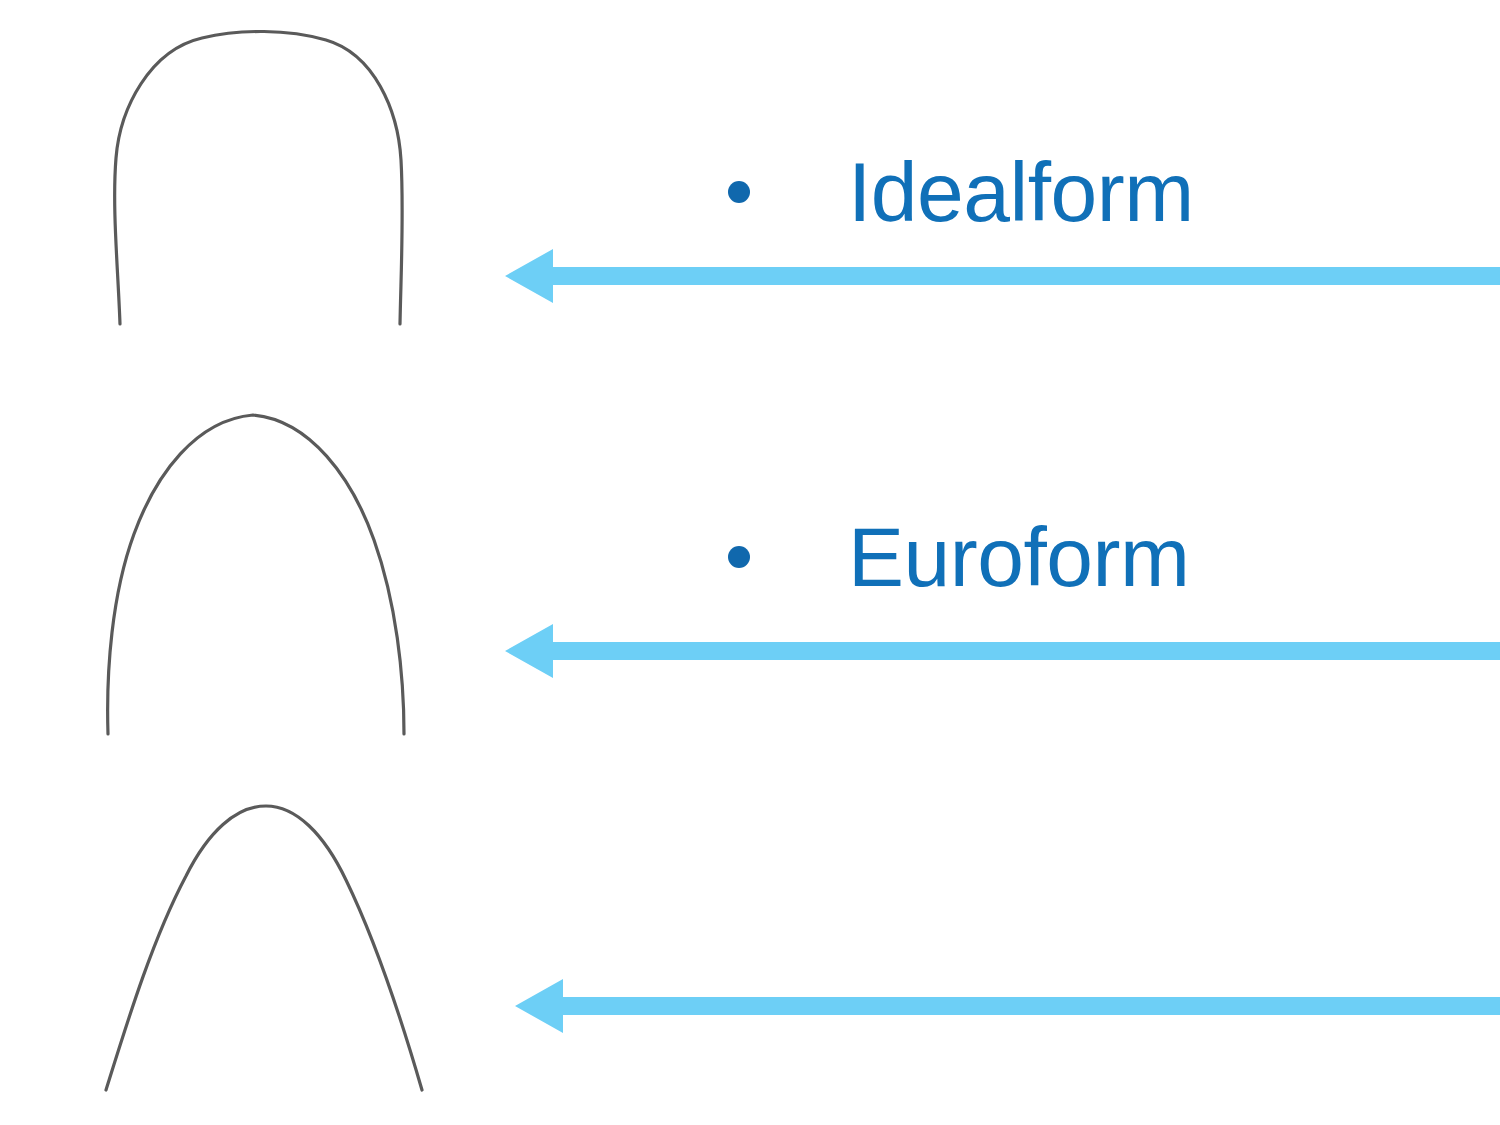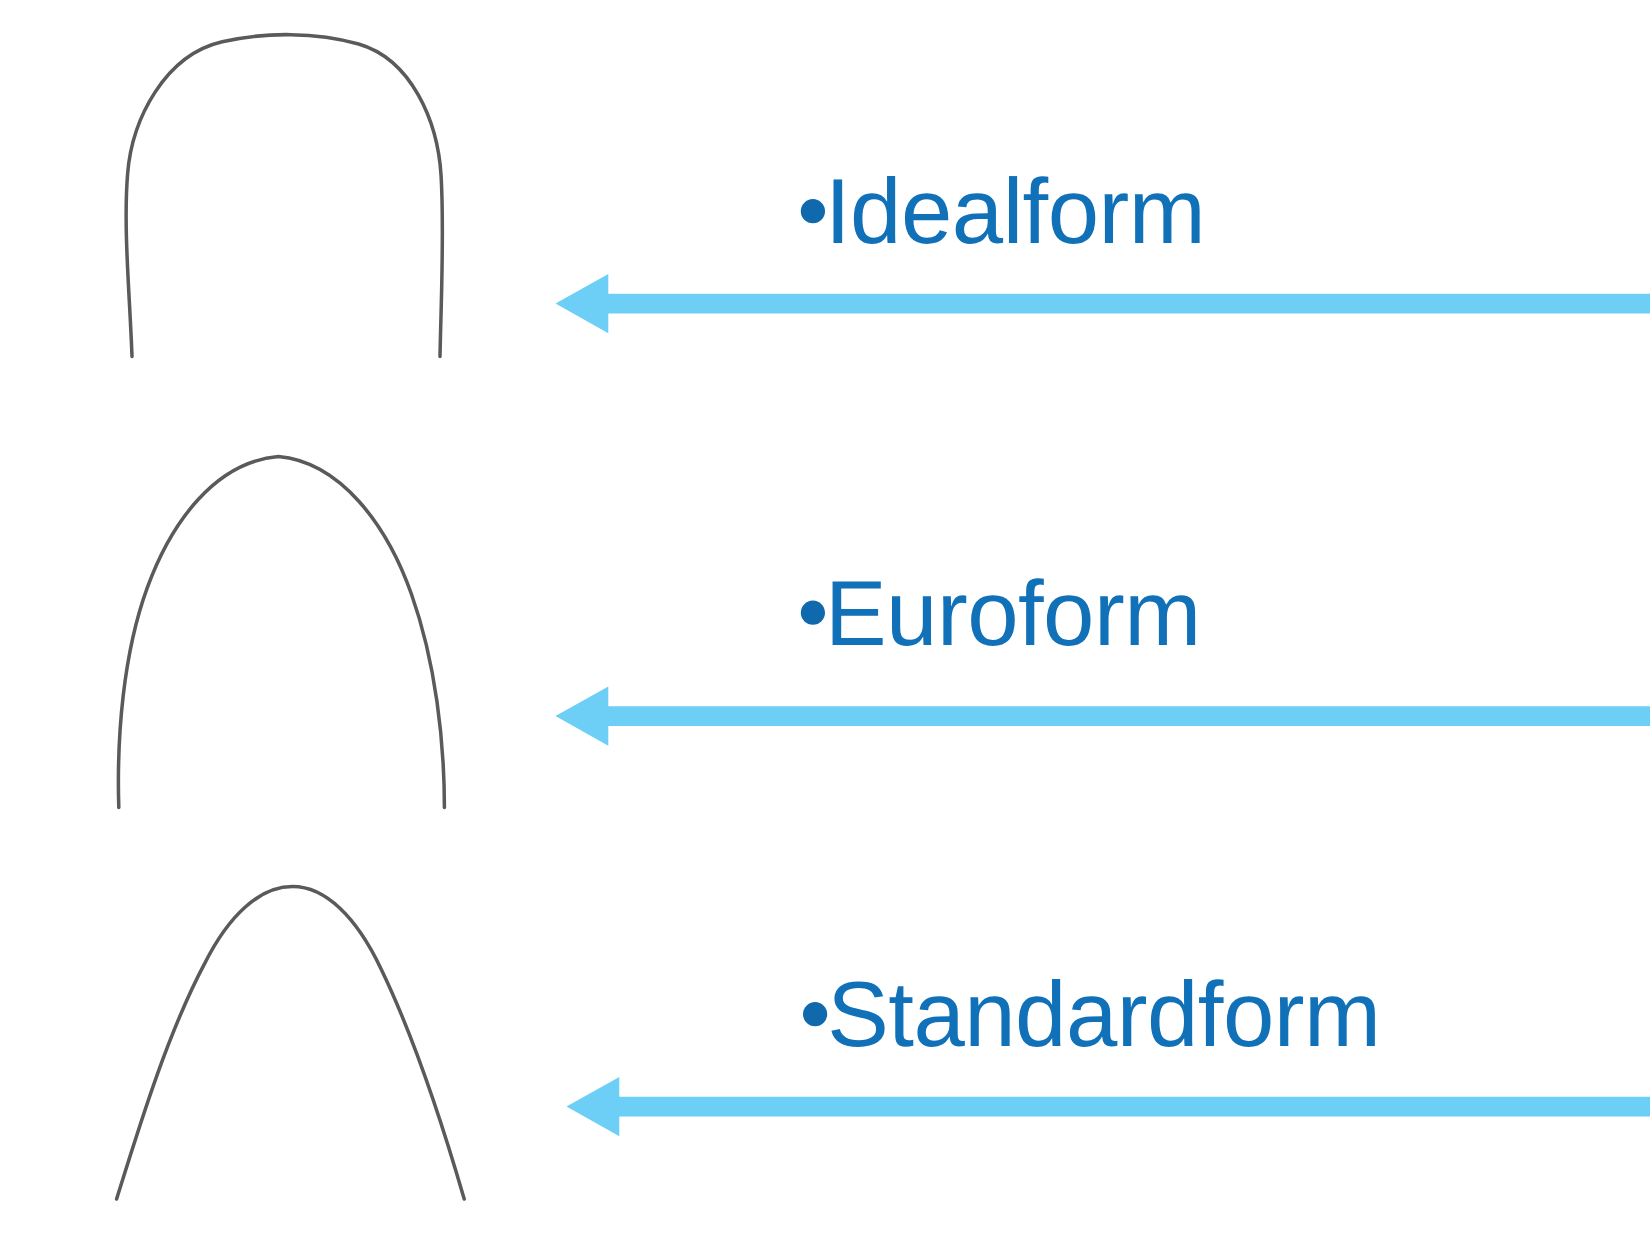--- a/index.html
+++ b/index.html
@@ -68,20 +68,21 @@
   #bullet-row-2 { top: 880px; left: 730px; }
 
   .bullet-dot {
     width: 22px;
     height: 22px;
     border-radius: 50%;
     background: #1068ad;
     flex: 0 0 auto;
   }
   .bullet-label {
+    margin-left: 98px;
     font-size: 84px;
     line-height: 1.0;
     color: #1070b8;
     font-weight: 400;
     letter-spacing: -0.5px;
   }
 </style>
 </head>
 <body>
 
@@ -139,18 +140,14 @@
   <div class="bullet-row" id="bullet-row-0">
     <span class="bullet-dot"></span>
     <span class="bullet-label">Idealform</span>
   </div>
 
   <div class="bullet-row" id="bullet-row-1">
     <span class="bullet-dot"></span>
     <span class="bullet-label">Euroform</span>
   </div>
 
-  <div class="bullet-row" id="bullet-row-2">
-    <span class="bullet-dot"></span>
-    <span class="bullet-label">Standardform</span>
-  </div>
 
 </div>
 
 </body></html>

